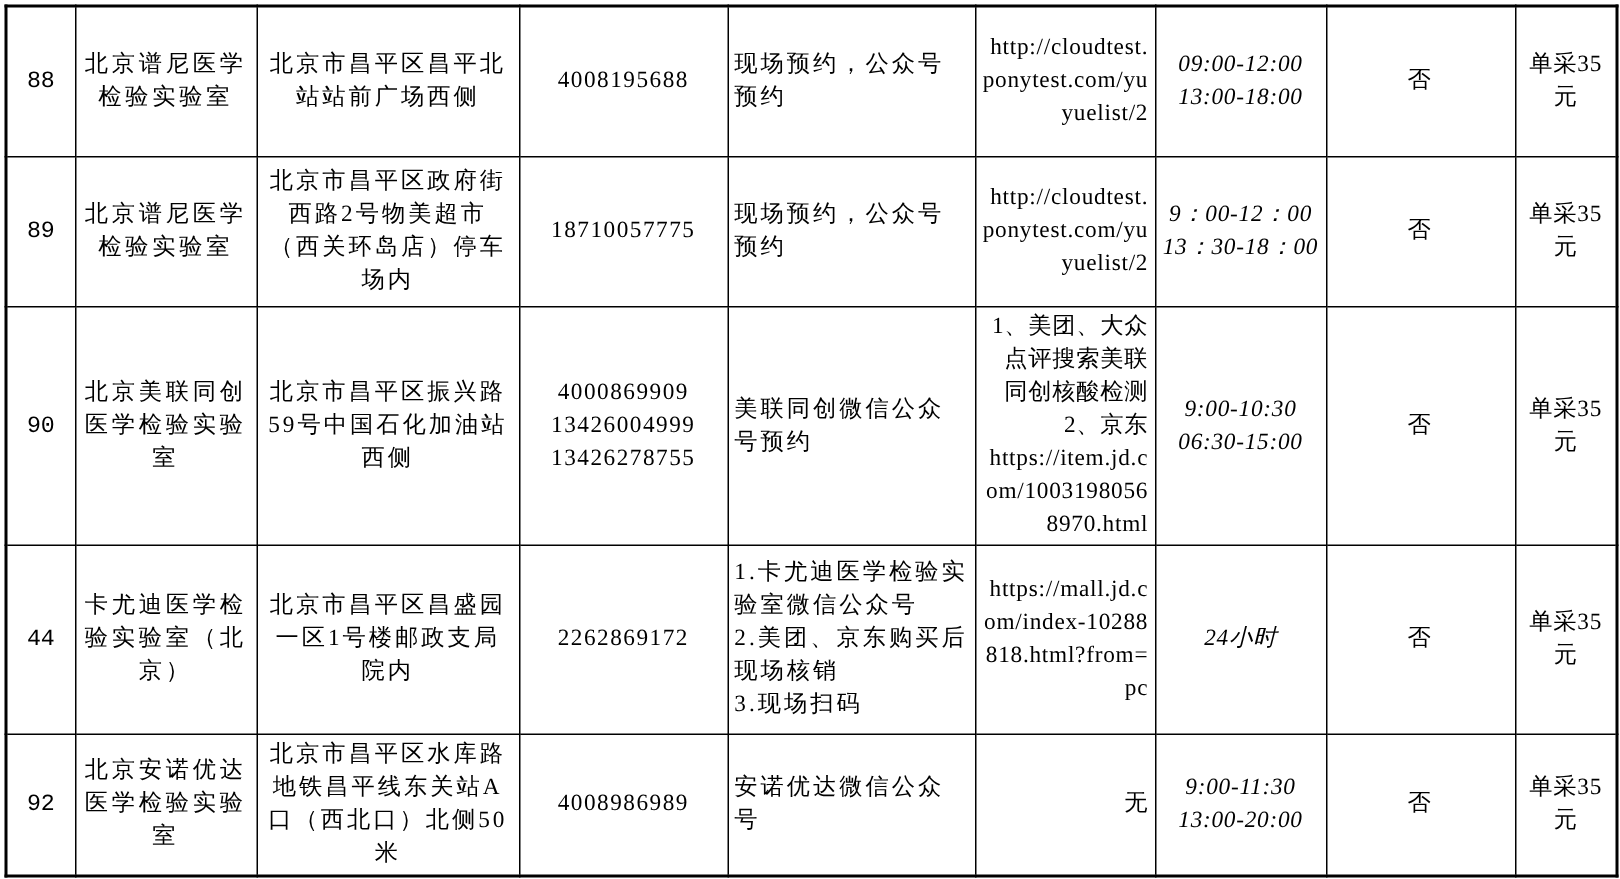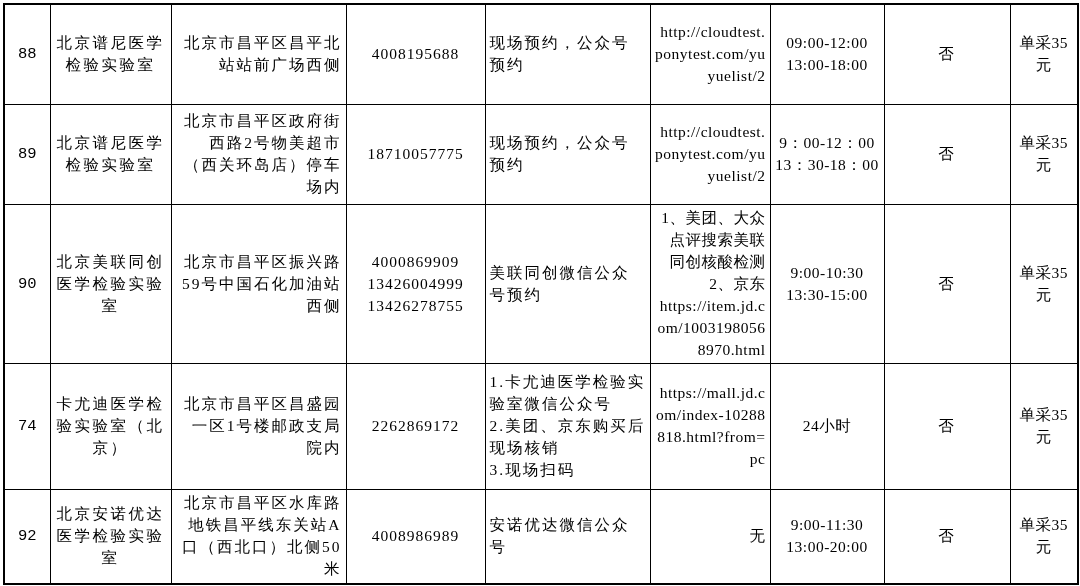--- a/index.html
+++ b/index.html
@@ -37,25 +37,25 @@
   col.c-addr  { width: 175px; }
   col.c-phone { width: 139px; }
   col.c-book  { width: 165px; }
   col.c-url   { width: 120px; }
   col.c-hours { width: 114px; }
   col.c-flag  { width: 126px; }
   col.c-price { width: 68px; }
 
   td.num   { text-align: center; font-size: 16px; font-family: Liberation Mono, monospace; }
   td.name  { text-align: center; letter-spacing: 2.5px; padding-left: 6px; }
-  td.addr  { text-align: right; letter-spacing: 2px;  padding-left: 6px; margin-left: 48px; }
+  td.addr  { text-align: center; letter-spacing: 2px;  padding-left: 6px; margin-left: 48px; }
   td.phone { text-align: center; font-size: 16px; letter-spacing: 1px; }
   td.book  { text-align: left; letter-spacing: 2px; padding-left: 6px; }
   td.url   { text-align: right; word-break: break-all; letter-spacing: 0.5px; }
-  td.hours { text-align: center; letter-spacing: 0.5px; }
+  td.hours { text-align: center; letter-spacing: 0.5px; font-style: italic; }
   td.flag  { text-align: center; letter-spacing: 2px; }
   td.price { text-align: center; padding: 2px 1px; letter-spacing: 0.5px; }
 
   tr.r-88 { height: 100px; }
   tr.r-89 { height: 100px; }
   tr.r-90 { height: 158px; }
   tr.r-91 { height: 126px; }
   tr.r-92 { height: 95px; }
 </style>
 </head>
@@ -104,26 +104,26 @@
         <td class="name">北京美联同创医学检验实验室</td>
         <td class="addr">北京市昌平区振兴路59号中国石化加油站西侧</td>
         <td class="phone">4000869909
 13426004999
 13426278755</td>
         <td class="book">美联同创微信公众号预约</td>
         <td class="url">1、美团、大众点评搜索美联同创核酸检测
 2、京东
 https://item.jd.com/10031980568970.html</td>
         <td class="hours">9:00-10:30
-13:30-15:00</td>
+06:30-15:00</td>
         <td class="flag">否</td>
         <td class="price">单采35元</td>
       </tr>
       <tr class="r-91">
-        <td class="num">74</td>
+        <td class="num">44</td>
         <td class="name">卡尤迪医学检验实验室（北京）</td>
         <td class="addr">北京市昌平区昌盛园一区1号楼邮政支局院内</td>
         <td class="phone">2262869172</td>
         <td class="book">1.卡尤迪医学检验实验室微信公众号
 2.美团、京东购买后现场核销
 3.现场扫码</td>
         <td class="url">https://mall.jd.com/index-10288818.html?from=pc</td>
         <td class="hours">24小时</td>
         <td class="flag">否</td>
         <td class="price">单采35元</td>

